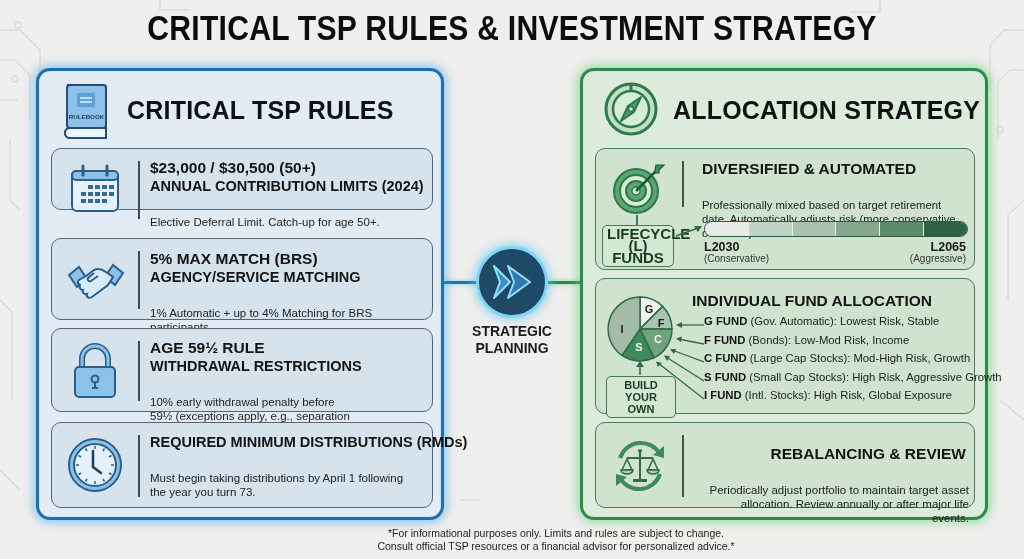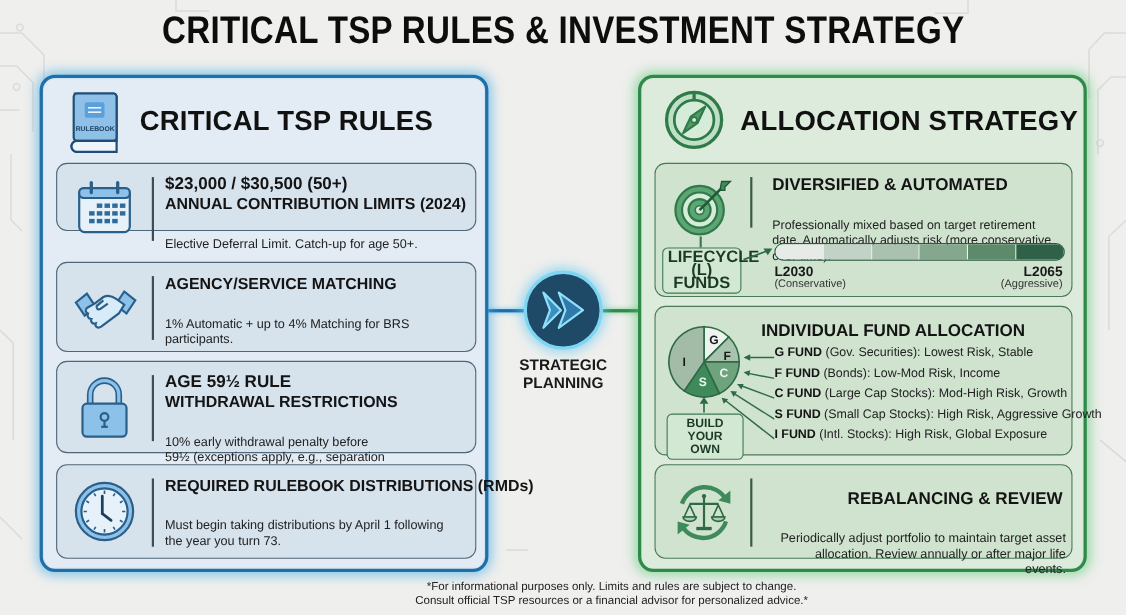--- a/index.html
+++ b/index.html
@@ -161,20 +161,21 @@
     <div class="card-icon" style="top:12px;">
       <svg width="60" height="58" viewBox="0 0 60 58">
         <path d="M3 24 l10 -8 l8 12 l-10 8 z" fill="#8cc2ea" stroke="#2a5f8a" stroke-width="2"></path>
         <path d="M57 22 l-10 -8 l-8 12 l10 8 z" fill="#8cc2ea" stroke="#2a5f8a" stroke-width="2"></path>
         <path d="M20 25 l8 -6 c4 -2 8 -1 12 2 l7 5 l-5 8 l-16 12 c-3 2 -6 0 -5 -3 c-3 1 -5 -2 -4 -4 c-3 0 -4 -3 -3 -5 c-2 -1 -3 -3 -1 -5 z" fill="#d8ebf8" stroke="#2a5f8a" stroke-width="2"></path>
         <path d="M28 22 l-6 5 c-1 2 1 4 3 3 l7 -5" fill="none" stroke="#2a5f8a" stroke-width="2"></path>
       </svg>
     </div>
     <div class="divider" style="top:12px;height:58px;"></div>
     <div class="text" style="top:11px;">
+      <div class="t-big">5% MAX MATCH (BRS)</div>
       <div class="t-sub">AGENCY/SERVICE MATCHING</div>
       <div class="t-desc">1% Automatic + up to 4% Matching for BRS participants.</div>
     </div>
   </div>
 
   <div class="card" style="top:257px;height:84px;">
     <div class="card-icon" style="top:12px;left:18px;">
       <svg width="50" height="60" viewBox="0 0 50 60">
         <path d="M12 26 v-8 a13 13 0 0 1 26 0 v8" fill="none" stroke="#2a5f8a" stroke-width="6"></path>
         <path d="M12 26 v-8 a13 13 0 0 1 26 0 v8" fill="none" stroke="#8cc2ea" stroke-width="3"></path>
@@ -210,21 +211,21 @@
             <line x1="45.5" y1="19.5" x2="43" y2="21"></line>
           <line x1="12.5" y1="38.5" x2="15" y2="37"></line>
             <line x1="45.5" y1="38.5" x2="43" y2="37"></line>
         </g>
         <line x1="27" y1="15" x2="27" y2="31" stroke="#1f3f60" stroke-width="2.5" stroke-linecap="round"></line>
         <line x1="27" y1="31" x2="35" y2="37" stroke="#1f3f60" stroke-width="2.5" stroke-linecap="round"></line>
       </svg>
     </div>
     <div class="divider" style="top:12px;height:62px;"></div>
     <div class="text" style="top:10px;">
-      <div class="t-sub">REQUIRED RULEBOOK DISTRIBUTIONS (RMDs)</div>
+      <div class="t-sub">REQUIRED MINIMUM DISTRIBUTIONS (RMDs)</div>
       <div class="t-desc" style="width:255px;">Must begin taking distributions by April 1 following the year you turn 73.</div>
     </div>
   </div>
 </div>
 
 <div class="center-node">
   <svg width="44" height="40" viewBox="0 0 44 40">
     <path d="M4 4 L20 20 L4 36 L10 20 Z" fill="#3a8fc0" stroke="#8fe0f8" stroke-width="2" stroke-linejoin="round"></path>
     <path d="M18 4 L40 20 L18 36 L24 20 Z" fill="#2f7aab" stroke="#8fe0f8" stroke-width="2" stroke-linejoin="round"></path>
   </svg>
@@ -324,21 +325,21 @@
         <path d="M60 68.5 L66 69 L63 74 Z"></path>
         <path d="M52 74.5 L58 76 L54 80 Z"></path>
       </g>
     </svg>
     <div class="tag-box" style="left:10px;top:97px;width:70px;font-size:11px;">
       <div>BUILD</div>
       <div>YOUR OWN</div>
     </div>
     <div class="t-big" style="position:absolute;left:96px;top:13px;">INDIVIDUAL FUND ALLOCATION</div>
     <div class="fund-list">
-      <div class="fund-row"><b>G FUND</b><span> (Gov. Securities): Lowest Risk, Stable</span></div>
+      <div class="fund-row"><b>G FUND</b><span> (Gov. Automatic): Lowest Risk, Stable</span></div>
       <div class="fund-row"><b>F FUND</b><span> (Bonds): Low-Mod Risk, Income</span></div>
       <div class="fund-row"><b>C FUND</b><span> (Large Cap Stocks): Mod-High Risk, Growth</span></div>
       <div class="fund-row"><b>S FUND</b><span> (Small Cap Stocks): High Risk, Aggressive Growth</span></div>
       <div class="fund-row"><b>I FUND</b><span> (Intl. Stocks): High Risk, Global Exposure</span></div>
     </div>
   </div>
 
   <div class="card" style="top:351px;height:86px;text-align:right;">
     <div class="card-icon" style="top:13px;left:14px;width:60px;height:60px;">
       <svg width="60" height="60" viewBox="0 0 60 60">

